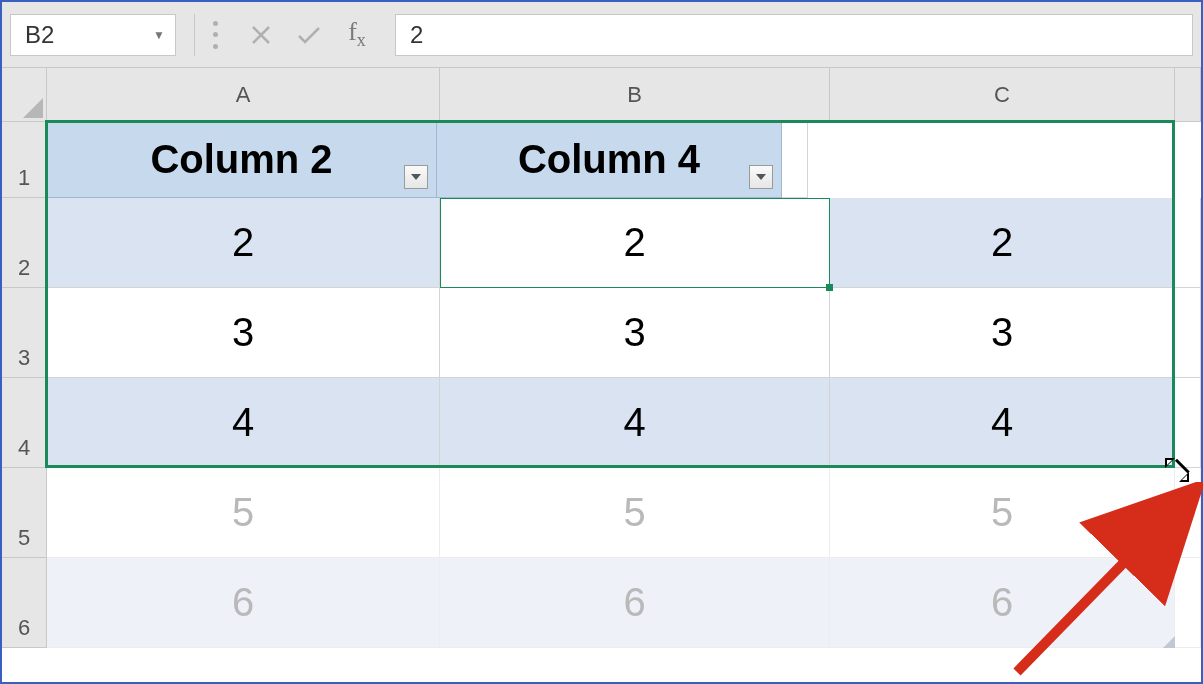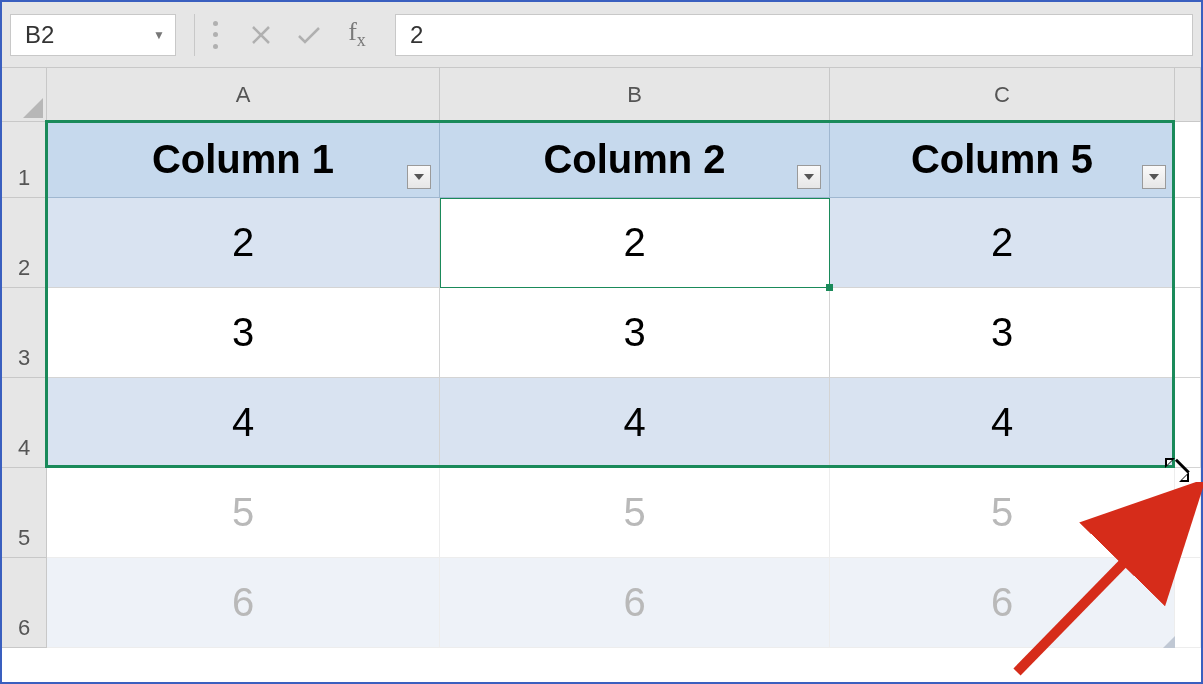--- a/index.html
+++ b/index.html
@@ -297,30 +297,26 @@
       <div class="row-h hD">2</div>
       <div class="row-h hD">3</div>
       <div class="row-h hD">4</div>
       <div class="row-h hD">5</div>
       <div class="row-h hD">6</div>
     </div>
 
     <div class="cells">
 
       <div class="row h1">
-        <div class="cell th-cell wA">
-          <span>Column 1</span>
-          <div class="filter"></div>
-        </div>
         <div class="cell th-cell wB">
           <span>Column 2</span>
           <div class="filter"></div>
         </div>
         <div class="cell th-cell wC">
-          <span>Column 5</span>
+          <span>Column 4</span>
           <div class="filter"></div>
         </div>
         <div class="cell wRest"></div>
       </div>
 
       <div class="row hD">
         <div class="cell data-cell band wA">
             <span>2</span>
           </div>
         <div class="cell data-cell band wB" style="background:#fff;">

